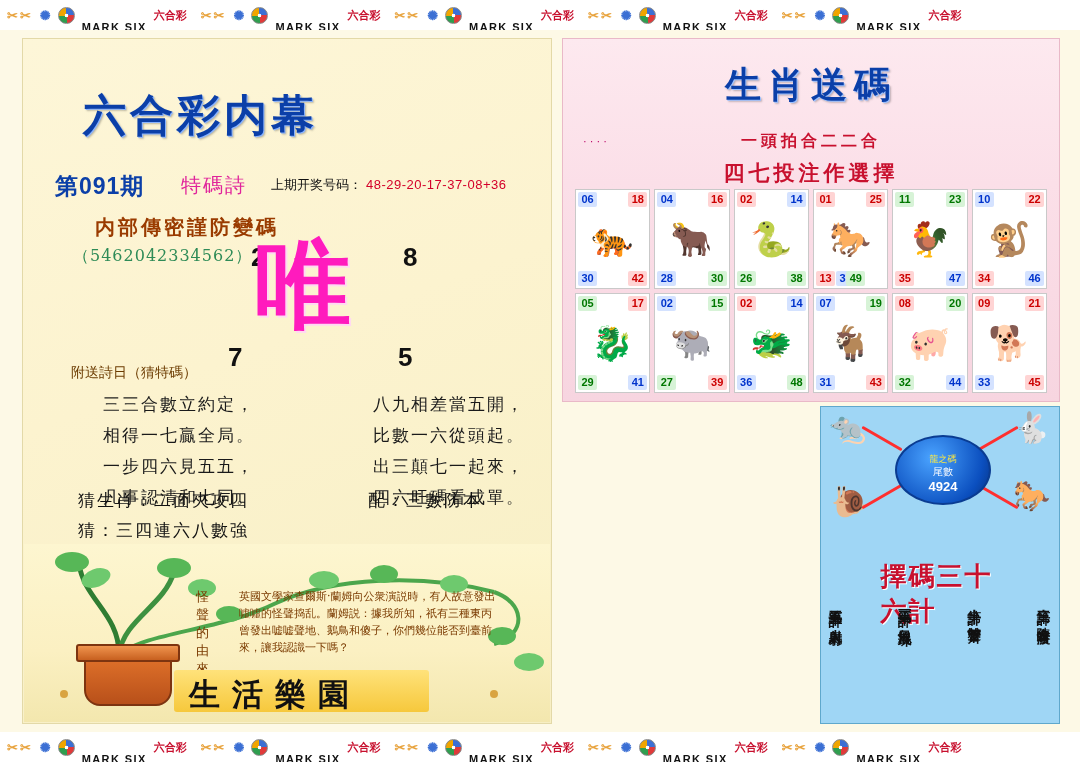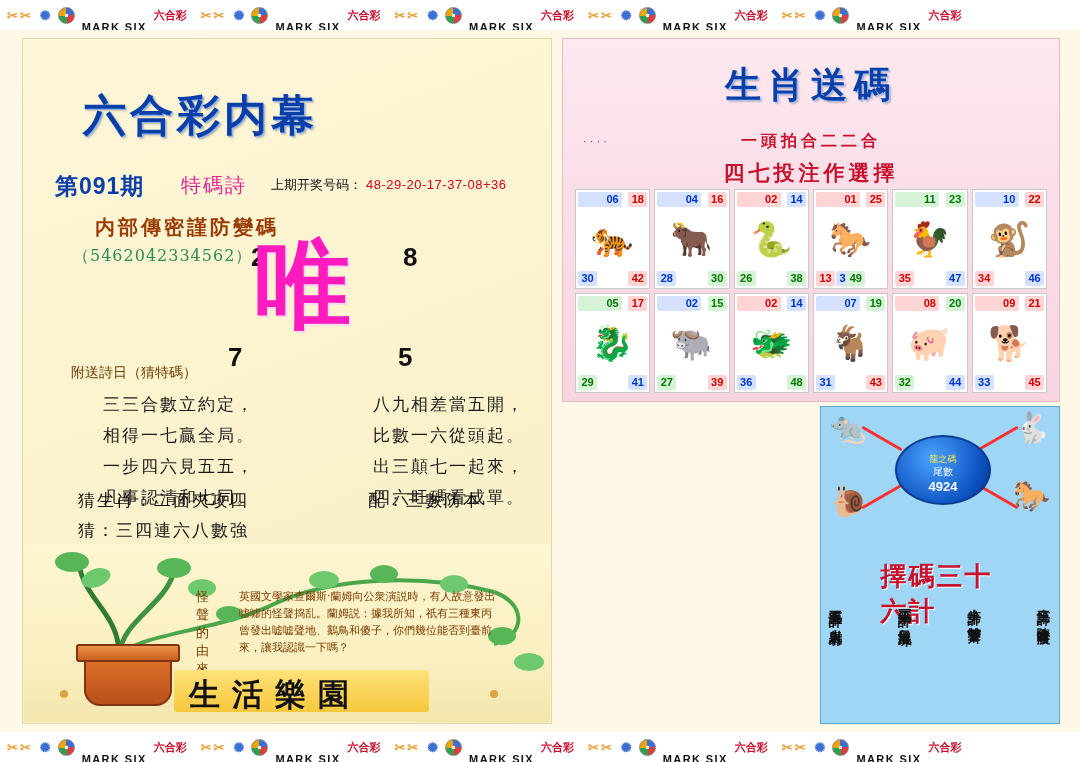--- a/index.html
+++ b/index.html
@@ -67,21 +67,21 @@
         border:1px solid #e9b9c8;}
   .rtop-title{position:absolute;left:50%;transform:translateX(-50%);top:22px;font-size:36px;font-weight:bold;color:#0b3fa8;letter-spacing:7px;
         font-family:"DejaVu Sans",sans-serif;text-shadow:1px 1px 0 #9dc1ff,2px 2px 2px rgba(0,0,0,.25);}
   .rtop-sub1{position:absolute;left:50%;transform:translateX(-50%);top:92px;font-size:16px;color:#c8102e;font-family:"DejaVu Serif",serif;letter-spacing:4px;font-weight:bold;}
   .rtop-sub2{position:absolute;left:50%;transform:translateX(-50%);top:120px;font-size:21px;color:#c8102e;font-family:"DejaVu Serif",serif;letter-spacing:4px;font-weight:bold;}
   .rtop-dots{position:absolute;left:20px;top:96px;font-size:11px;color:#b06;}
 
   .zgrid{position:absolute;left:12px;top:150px;width:472px;display:grid;grid-template-columns:repeat(6,1fr);gap:4px;}
   .zcell{background:#fff;border:1px solid #c9c9c9;height:98px;position:relative;overflow:hidden;}
   .zn{position:absolute;font-size:11px;font-weight:bold;width:19px;height:15px;line-height:15px;text-align:center;border-radius:2px;color:#111;}
-  .zn.tl{left:2px;top:2px;padding-left:25px;}
+  .zn.tl{left:2px;top:2px;}
   .zn.tr{right:2px;top:2px;}
   .zn.bl{left:2px;bottom:2px;}
   .zn.br{right:2px;bottom:2px;}
   .zn.ml{left:22px;bottom:2px;}
   .zn.mr{right:22px;bottom:2px;}
   .c-red{background:#ffd4d4;color:#c00;}
   .c-blue{background:#d4e2ff;color:#03c;}
   .c-green{background:#d7f3d7;color:#070;}
   .zanimal{position:absolute;left:50%;top:50%;transform:translate(-50%,-50%);font-size:34px;line-height:34px;}
 

